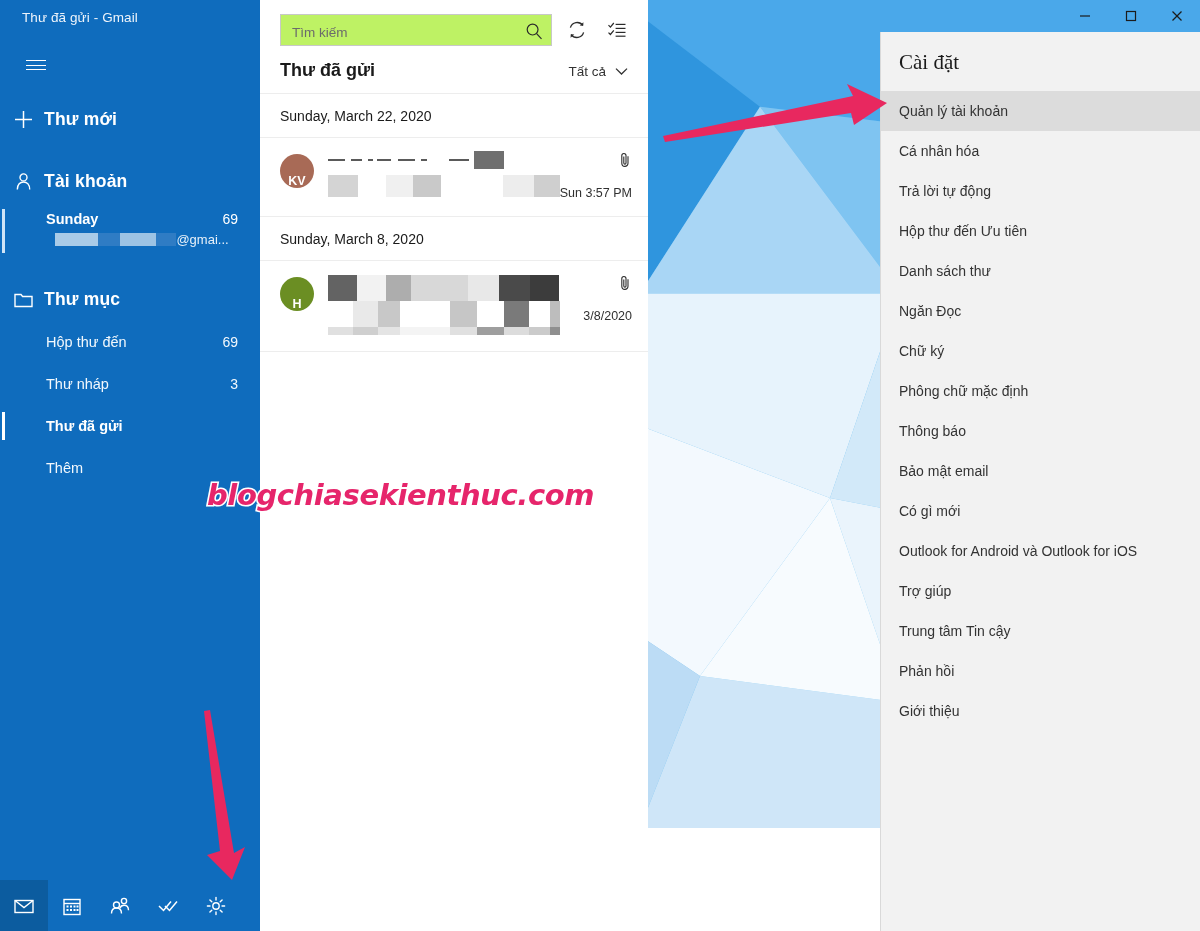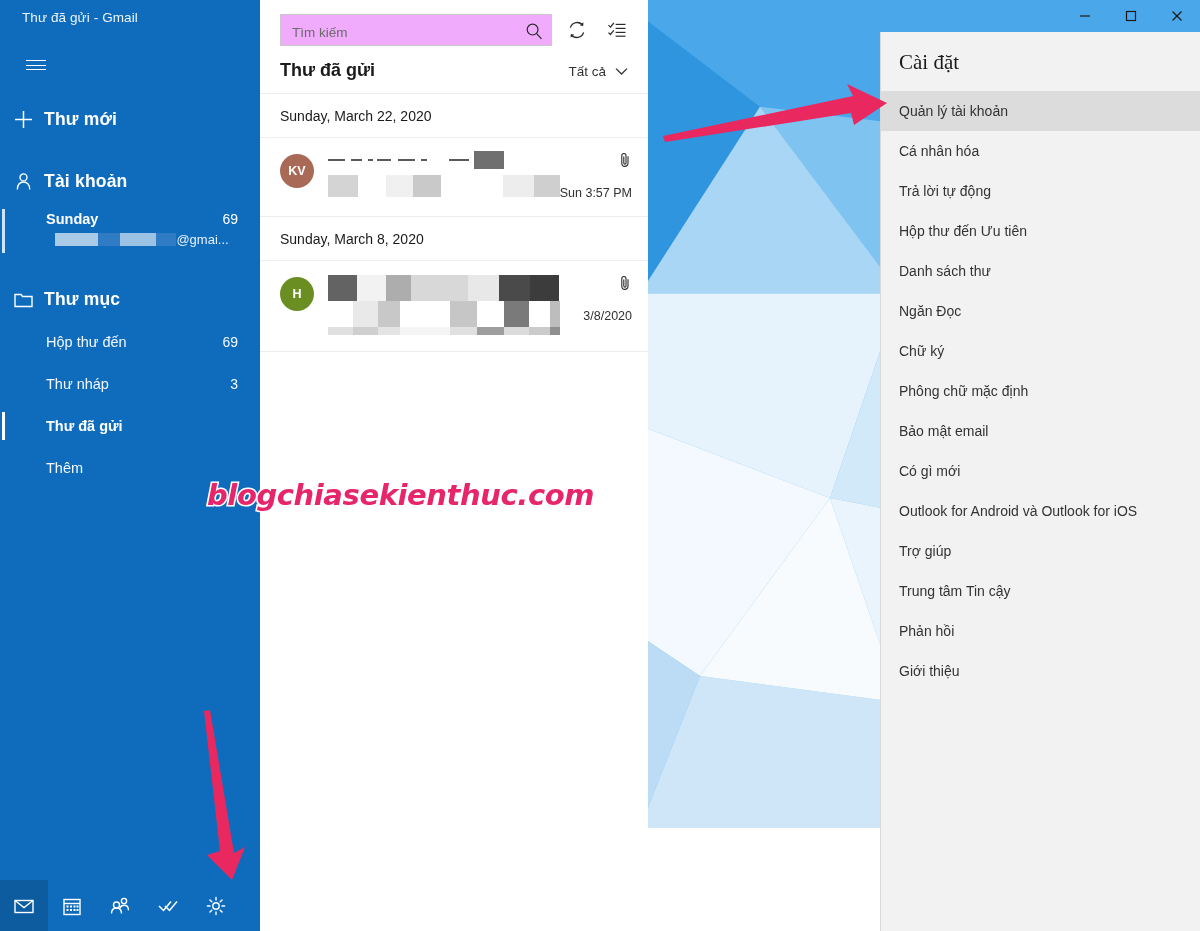--- a/index.html
+++ b/index.html
@@ -127,21 +127,21 @@
   }
   .tb-btn.active { background: #0c5c9f; }
 
   
   .list {
     width: 388px; height: 931px; background: #fff;
     position: relative;
   }
   .list-top { padding: 14px 16px 0 20px; display: flex; align-items: center; gap: 10px; }
   .search {
-    flex: 1; height: 32px; border: 1px solid #c8c8c8; background: #f0abfc;
+    flex: 1; height: 32px; border: 1px solid #c8c8c8; background: #bef264;
     display: flex; align-items: center; padding: 5px 8px 0 11px;
   }
   .search .ph { flex: 1; font-size: 13.5px; color: #6b6b6b; }
   .icon-btn { width: 30px; height: 30px; display: flex; align-items: center; justify-content: center; color: #2b2b2b; }
 
   .list-head {
     display: flex; align-items: baseline; justify-content: space-between;
     padding: 14px 20px 12px 20px;
     border-bottom: 1px solid #ededed;
   }
@@ -154,21 +154,21 @@
     border-bottom: 1px solid #ededed;
   }
   .msg {
     display: flex; padding: 14px 16px 16px 20px;
     border-bottom: 1px solid #ededed;
     position: relative;
   }
   .avatar {
     width: 34px; height: 34px; border-radius: 50%;
     color: #fff; font-size: 12.5px; font-weight: 600;
-    display: flex; align-items: center; justify-content: center;
+    display: flex; align-items: flex-end; justify-content: center;
     flex: 0 0 34px; margin-top: 2px;
   }
   .msg-body { flex: 1; padding-left: 14px; min-width: 0; }
   .msg-right {
     width: 72px; flex: 0 0 72px;
     display: flex; flex-direction: column; align-items: flex-end; gap: 18px;
   }
   .msg-time { font-size: 12.5px; color: #303030; white-space: nowrap; }
   .blk-row { display: flex; align-items: center; }
 
@@ -520,20 +520,23 @@
     <div class="set-item">
         <span>Ngăn Đọc</span>
       </div>
     <div class="set-item">
         <span>Chữ ký</span>
       </div>
     <div class="set-item">
         <span>Phông chữ mặc định</span>
       </div>
     <div class="set-item">
+        <span>Thông báo</span>
+      </div>
+    <div class="set-item">
         <span>Bảo mật email</span>
       </div>
     <div class="set-item">
         <span>Có gì mới</span>
       </div>
     <div class="set-item">
         <span>Outlook for Android và Outlook for iOS</span>
       </div>
     <div class="set-item">
         <span>Trợ giúp</span>

